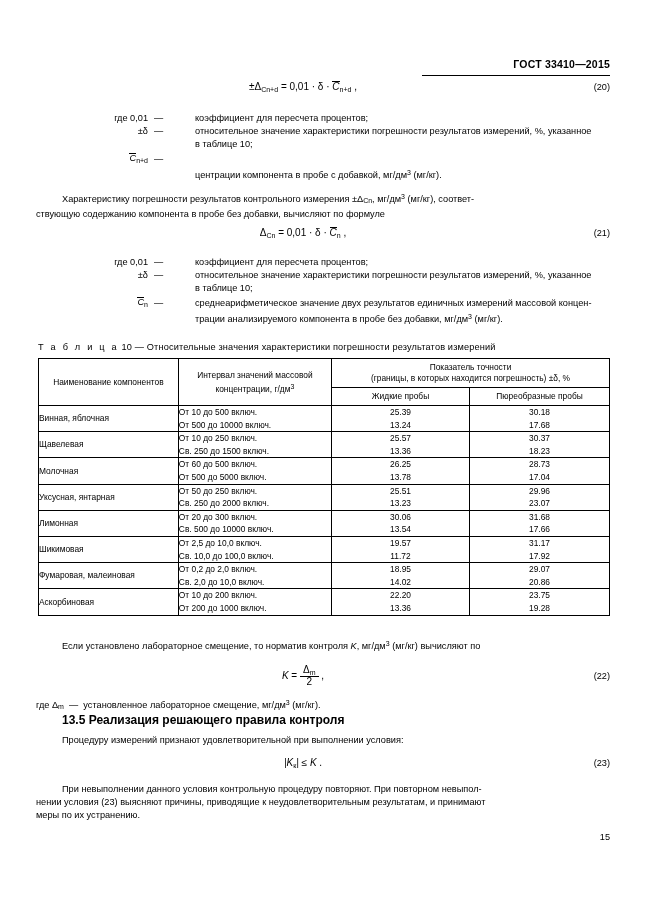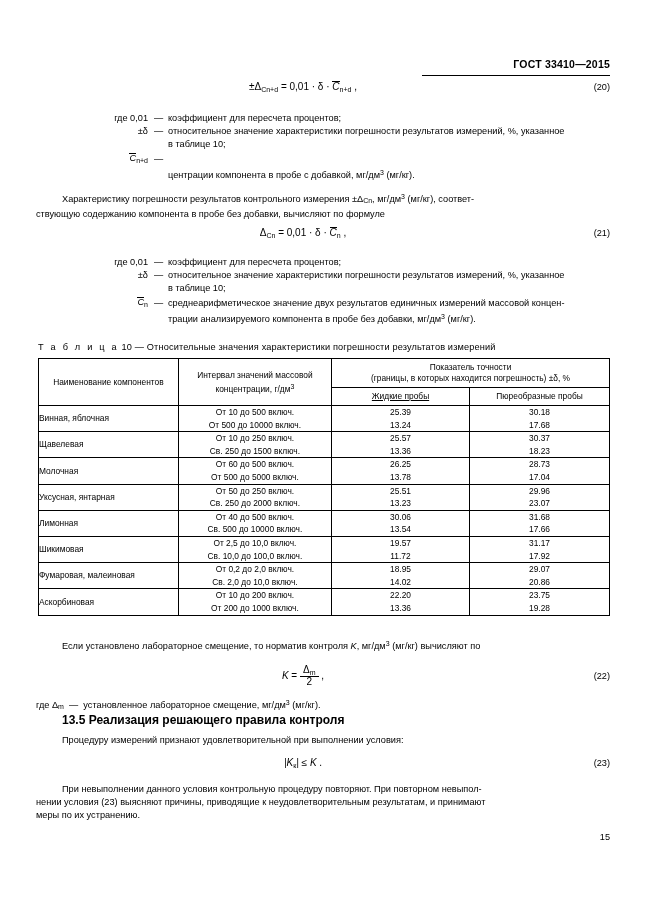--- a/index.html
+++ b/index.html
@@ -68,21 +68,21 @@
   .wl { position: absolute; left: 36px; right: 36px; font-size: 9.2px; line-height: 13.2px; }
   .wl-row { display: flex; align-items: flex-end; }
   .wl-term {
     width: 112px;
     flex: 0 0 112px;
     text-align: right;
     padding-right: 6px;
     white-space: nowrap;
   }
   .wl-dash { flex: 0 0 14px; }
-  .wl-def { flex: 1; text-align: justify; }
+  .wl-def { flex: 1; text-align: justify; margin-left: 27px; }
   .wl-def.cont { text-align: left; }
   
   .tbl-caption {
     position: absolute;
     left: 38px;
     font-size: 9.2px;
     letter-spacing: 0.15px;
   }
   .tbl-caption .tw { letter-spacing: 2.2px; }
   table.data {
@@ -94,24 +94,24 @@
   }
   table.data td, table.data th {
     border: 1px solid #000;
     padding: 0;
     font-weight: normal;
     vertical-align: middle;
   }
   table.data thead th { text-align: center; line-height: 11px; padding: 3px 2px; }
   .c-name { width: 140px; }
   .c-int  { width: 152px; }
-  .c-liq  { width: 140px; text-decoration: underline; }
+  .c-liq  { width: 140px; }
   .c-pur  { width: 140px; }
   td.name { padding: 2px 0 2px 10px; line-height: 12.6px; text-align: left; }
-  td.int  { padding: 2px 0 2px 14px; line-height: 12.6px; text-align: center; }
+  td.int  { padding: 2px 0 2px 14px; line-height: 12.6px; text-align: left; }
   td.num  { text-align: center; line-height: 12.6px; padding: 2px 0; }
   .two-line div { white-space: nowrap; }
   
   .sect {
     position: absolute; left: 36px;
     font-size: 12px; font-weight: bold;
     text-indent: 26px;
   }
   .pageno {
     position: absolute;
@@ -283,21 +283,21 @@
           <div>13.23</div>
         </td>
         <td class="num two-line">
           <div>29.96</div>
           <div>23.07</div>
         </td>
       </tr>
       <tr>
         <td class="name">Лимонная</td>
         <td class="int two-line">
-          <div>От 40 до 500 включ.</div>
+          <div>От 20 до 300 включ.</div>
           <div>Св. 500 до 10000 включ.</div>
         </td>
         <td class="num two-line">
           <div>30.06</div>
           <div>13.54</div>
         </td>
         <td class="num two-line">
           <div>31.68</div>
           <div>17.66</div>
         </td>

